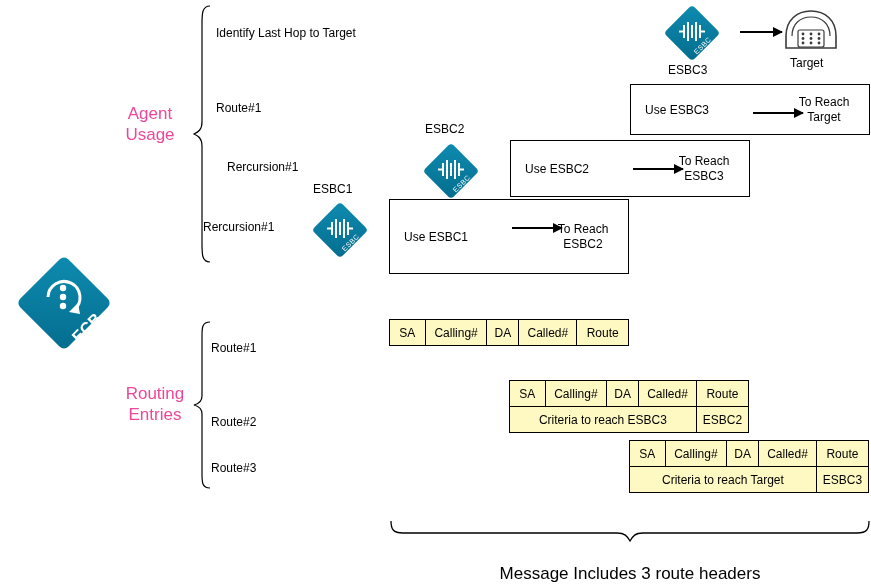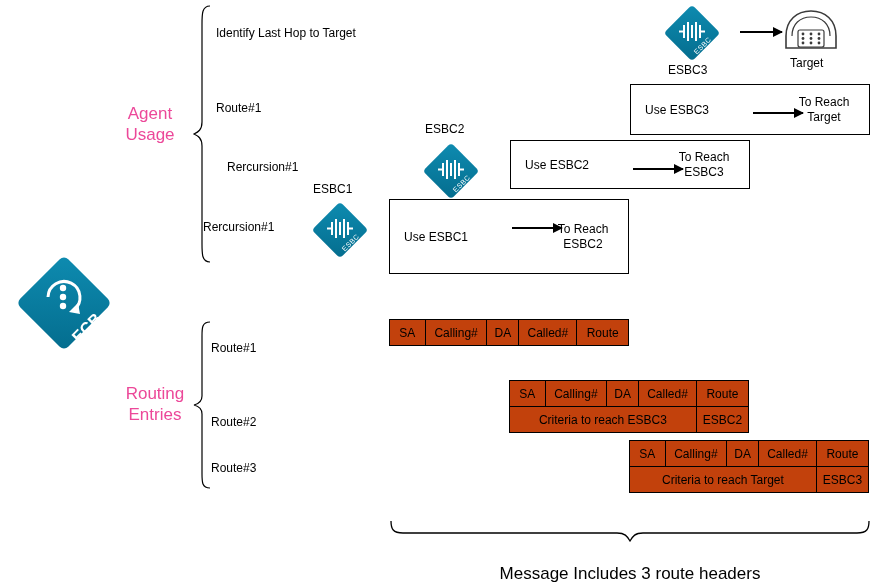--- a/index.html
+++ b/index.html
@@ -66,21 +66,21 @@
     right: -1px;
     top: -4px;
     border-left: 10px solid #000;
     border-top: 5px solid transparent;
     border-bottom: 5px solid transparent;
   }
   
   table.route-table {
     position: absolute;
     border-collapse: collapse;
-    background: #c2410c;
+    background: #fef9c3;
     font-size: 12px;
   }
   table.route-table td {
     border: 1px solid #000;
     padding: 0;
     text-align: center;
     vertical-align: middle;
     height: 25px;
   }
   .hdr-row td { font-size: 12px; }
@@ -263,21 +263,21 @@
   <div class="cell-left" style="width:130px;">Use ESBC3</div>
   <div class="cell-right" style="width:90px;">
     <div>
       <div>To Reach</div>
       <div>Target</div>
     </div>
   </div>
   <div class="arrow-h" style="left:122px; top:27px; width:50px;"></div>
 </div>
 
-<div class="box" style="left:510px; top:140px; width:240px; height:49px;">
+<div class="box" style="left:510px; top:140px; width:240px; height:57px;">
   <div class="cell-left" style="width:130px;">Use ESBC2</div>
   <div class="cell-right" style="width:90px;">
     <div>
       <div>To Reach</div>
       <div>ESBC3</div>
     </div>
   </div>
   <div class="arrow-h" style="left:122px; top:27px; width:50px;"></div>
 </div>
 

